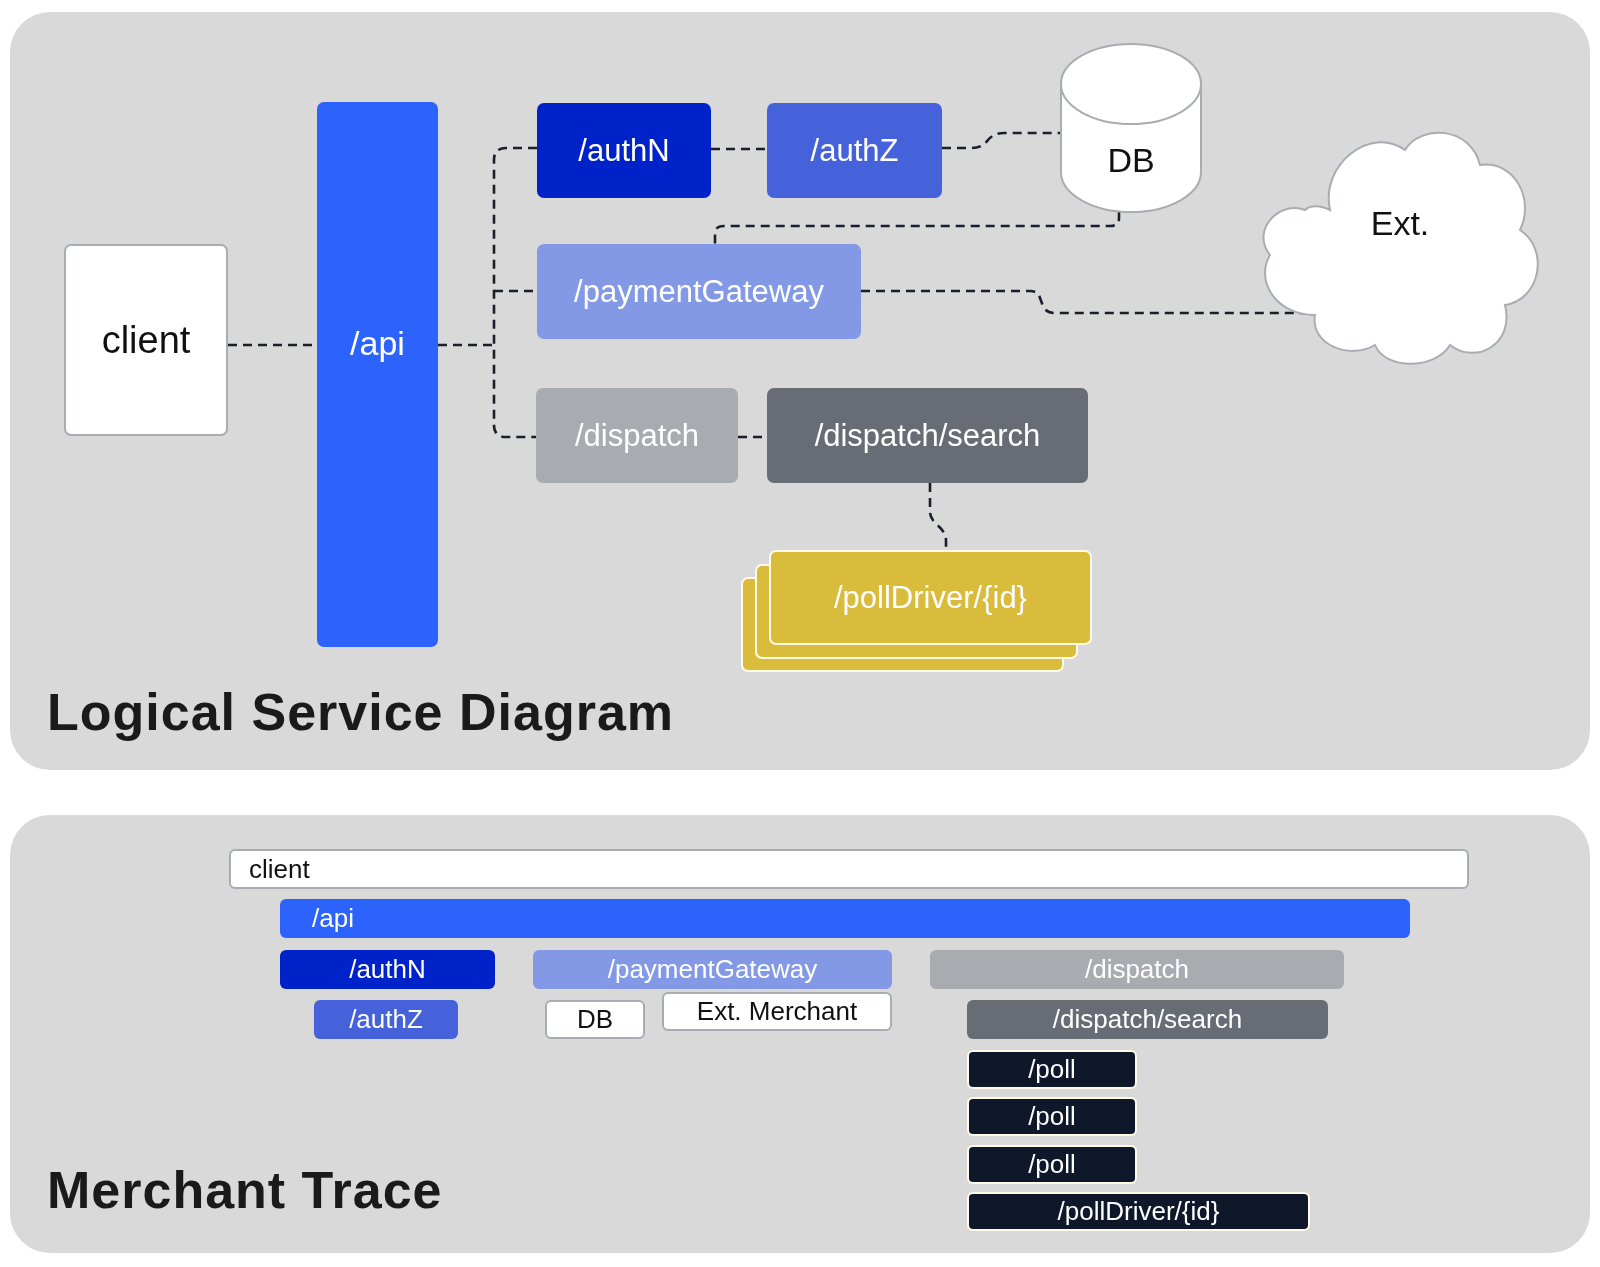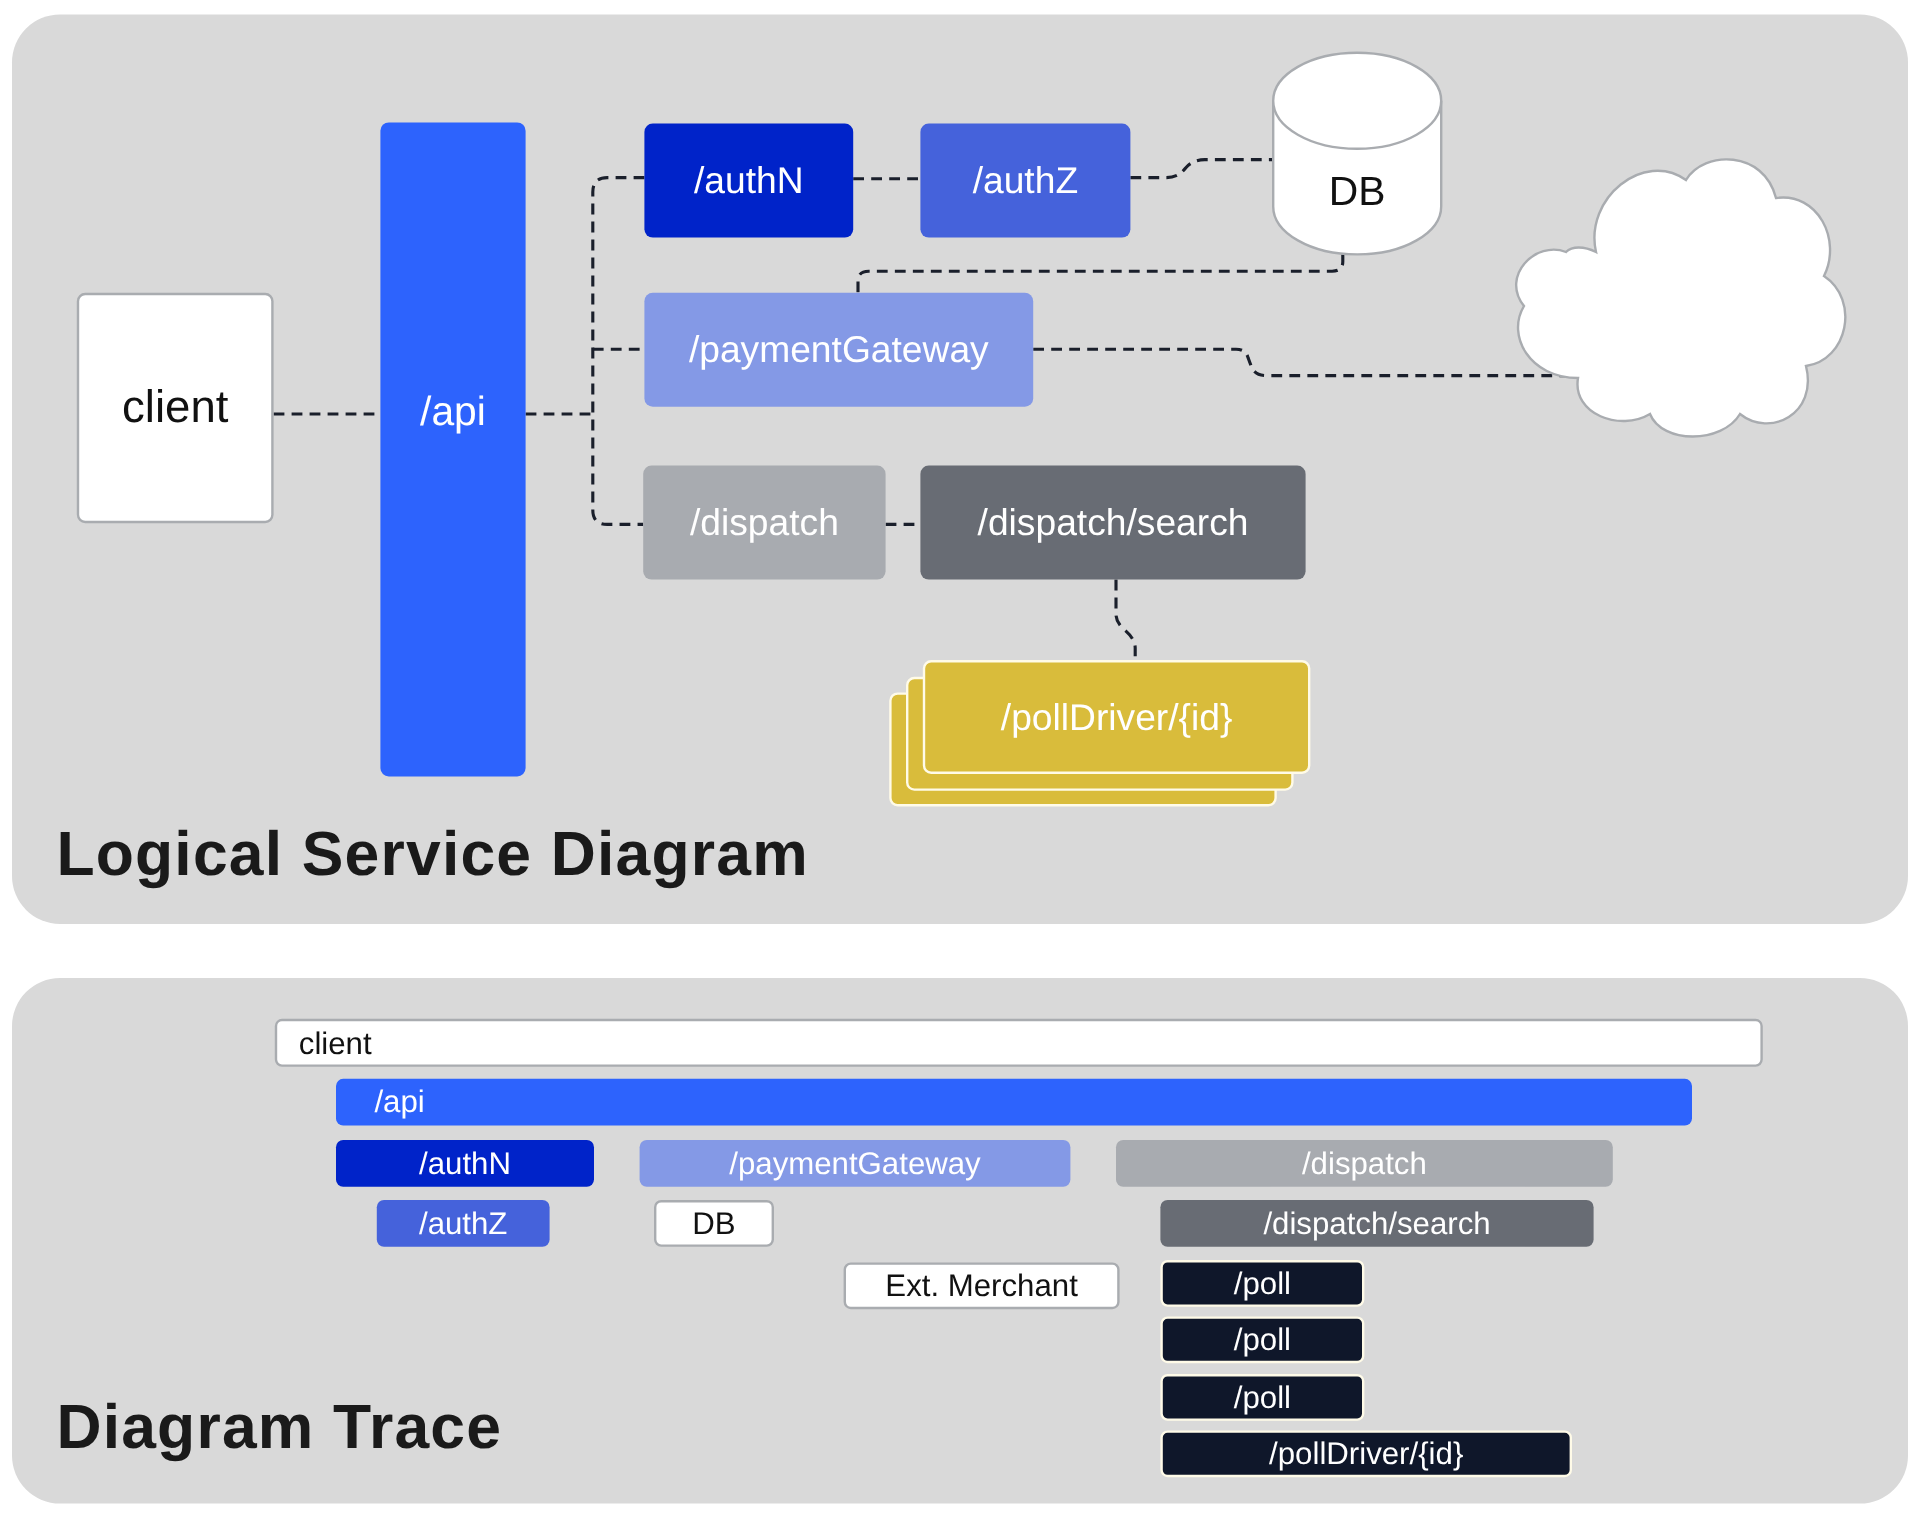--- a/index.html
+++ b/index.html
@@ -77,20 +77,21 @@
 
 <div class="shape-label" style="left:1061px;top:140px;width:140px;">
   <span>DB</span>
 </div>
 
 <div class="box" style="left:537px;top:244px;width:324px;height:95px;background:#8499e6;">
   <span>/paymentGateway</span>
 </div>
 
 <div class="shape-label" style="left:1285px;top:203px;width:230px;">
+  <div>Ext.</div>
 </div>
 
 <div class="box" style="left:536px;top:388px;width:202px;height:95px;background:#a8abb0;">
   <span>/dispatch</span>
 </div>
 
 <div class="box" style="left:767px;top:388px;width:321px;height:95px;background:#686c74;">
   <span>/dispatch/search</span>
 </div>
 
@@ -125,21 +126,21 @@
 </div>
 
 <div class="tbar center" style="left:314px;top:1000px;width:144px;height:39px;background:#4562db;">
   <span>/authZ</span>
 </div>
 
 <div class="tbar center white" style="left:545px;top:1000px;width:100px;height:39px;">
   <span>DB</span>
 </div>
 
-<div class="tbar center white" style="left:662px;top:1052px;width:230px;height:39px;margin-left:41px;">
+<div class="tbar center white" style="left:662px;top:992px;width:230px;height:39px;">
   <span>Ext. Merchant</span>
 </div>
 
 <div class="tbar center" style="left:967px;top:1000px;width:361px;height:39px;background:#686c74;">
   <span>/dispatch/search</span>
 </div>
 
 <div class="tbar center gold" style="left:967px;top:1050px;width:170px;height:39px;">
   <span>/poll</span>
 </div>
@@ -149,13 +150,13 @@
 </div>
 
 <div class="tbar center gold" style="left:967px;top:1145px;width:170px;height:39px;">
   <span>/poll</span>
 </div>
 
 <div class="tbar center gold" style="left:967px;top:1192px;width:343px;height:39px;">
   <span>/pollDriver/{id}</span>
 </div>
 
-<div class="panel-title" style="left:47px;top:1160px;">Diagram Trace</div>
+<div class="panel-title" style="left:47px;top:1160px;">Merchant Trace</div>
 
 </body></html>

